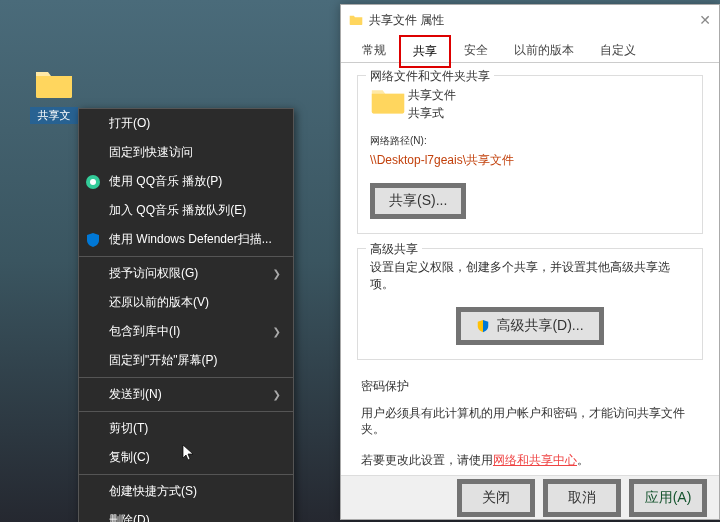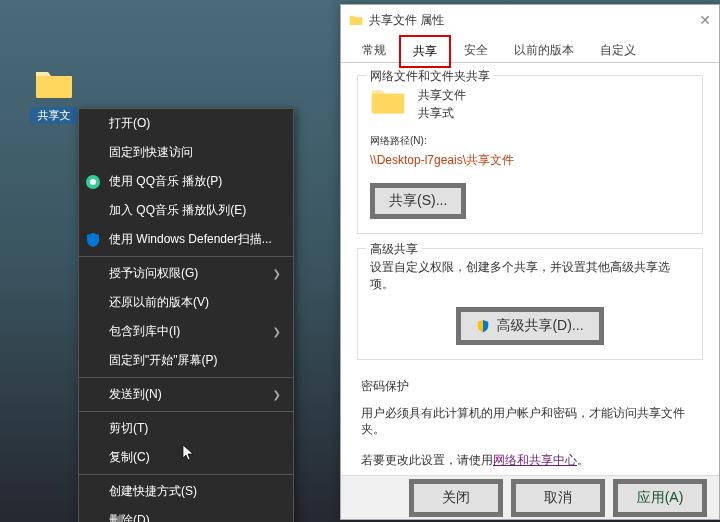--- a/index.html
+++ b/index.html
@@ -133,21 +133,21 @@
       top: -8px;
       left: 8px;
       background: #fff;
       padding: 0 4px;
       font-size: 12px;
       color: #333;
     }
     .folder-info {
       display: flex;
       align-items: flex-start;
-      gap: 12px;
+      gap: 2px;
       margin-bottom: 12px;
     }
     .big-folder {
       width: 36px;
       height: 30px;
     }
     .folder-text { font-size: 12px; line-height: 1.5; color: #333; }
     .path-label { font-size: 10px; color: #333; margin-bottom: 4px; }
     .path-value { font-size: 12px; color: #c2410c; margin-bottom: 14px; }
     .btn {
@@ -165,37 +165,37 @@
       justify-content: center;
       margin: 0 auto;
       padding: 5px 0;
     }
     .desc-text {
       font-size: 12px;
       color: #333;
       margin-bottom: 14px;
       line-height: 1.4;
     }
-    .link { color: #701a75; text-decoration: underline; }
+    .link { color: #ef4444; text-decoration: underline; }
     .sec-pw { border: none; padding: 4px 0 0 4px; }
     .bottom-bar {
       position: absolute;
       bottom: 0;
       left: 0;
       right: 0;
       height: 44px;
       border-top: 1px solid #ddd;
       display: flex;
       justify-content: flex-end;
       align-items: center;
       gap: 8px;
       padding: 0 12px;
       background: #f0f0f0;
     }
-    .bottom-bar .btn { width: 94px; text-align: center; padding: 5px 0; }
+    .bottom-bar .btn { width: 78px; text-align: center; padding: 5px 0; }
     .bottom-bar .btn.disabled { color: #14532d; }
     .sec-pw-title { font-size: 12px; color: #333; margin-bottom: 10px; }
   </style>
 </head>
 <body>
 
 <div class="folder-icon">
   <svg class="icon" viewBox="0 0 40 32">
     <path fill="#ffe9a6" d="M2 4h12l3 4h21v20a2 2 0 0 1-2 2H4a2 2 0 0 1-2-2z"></path>
     <path fill="#ffd65e" d="M2 8h36v20a2 2 0 0 1-2 2H4a2 2 0 0 1-2-2z"></path>

